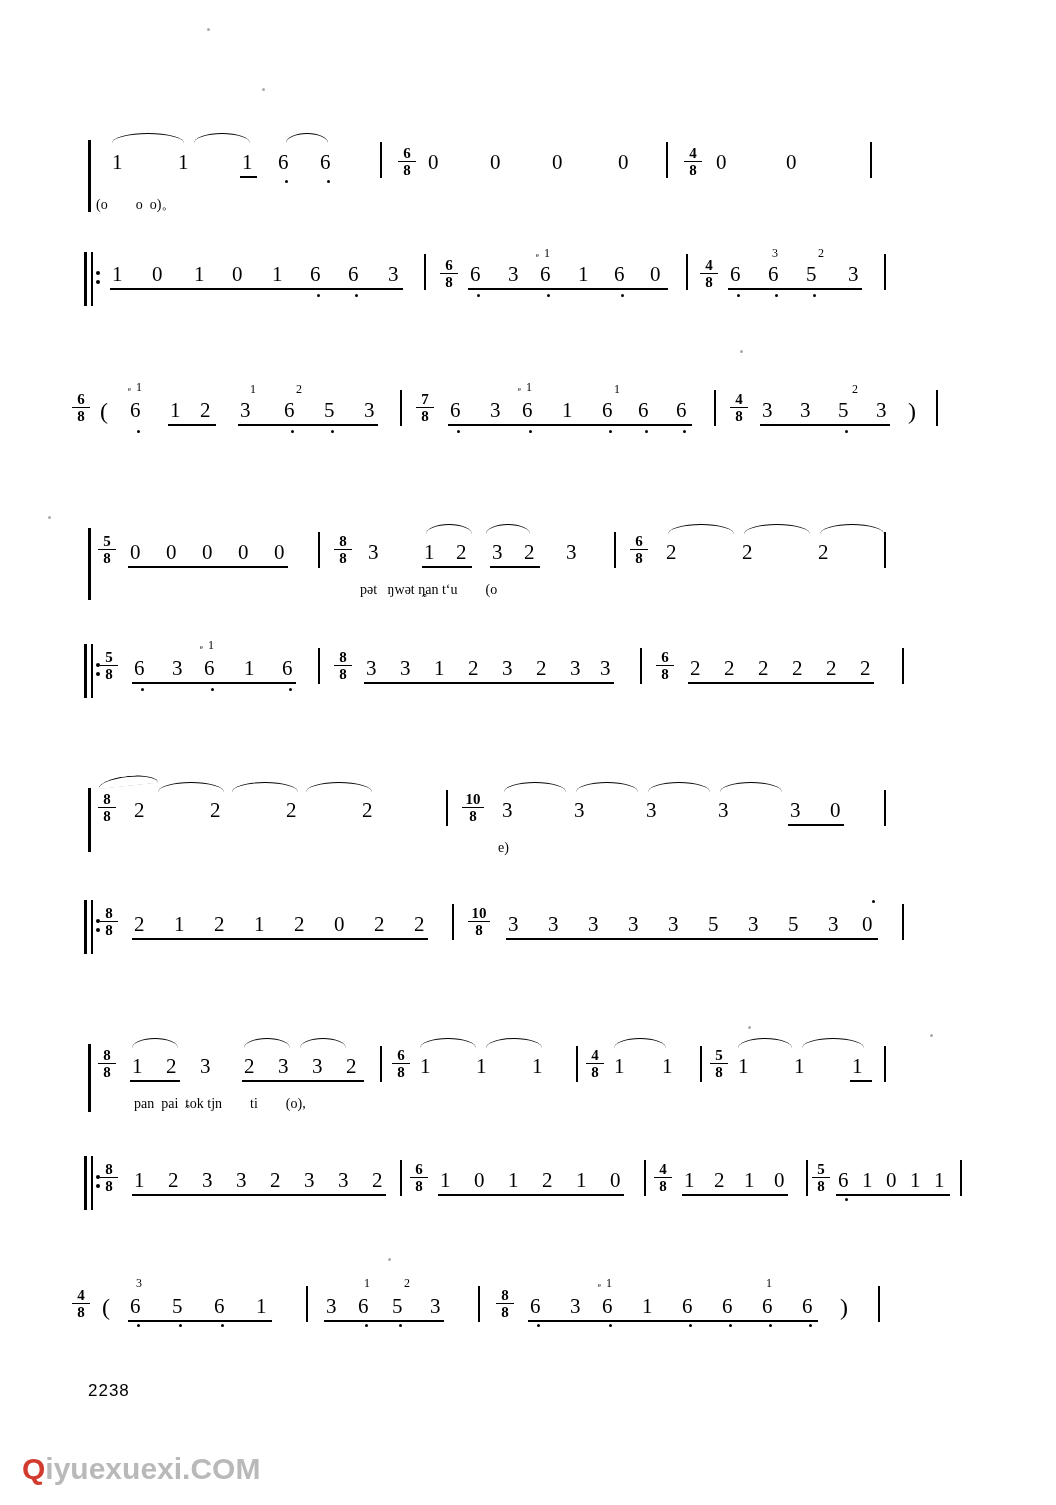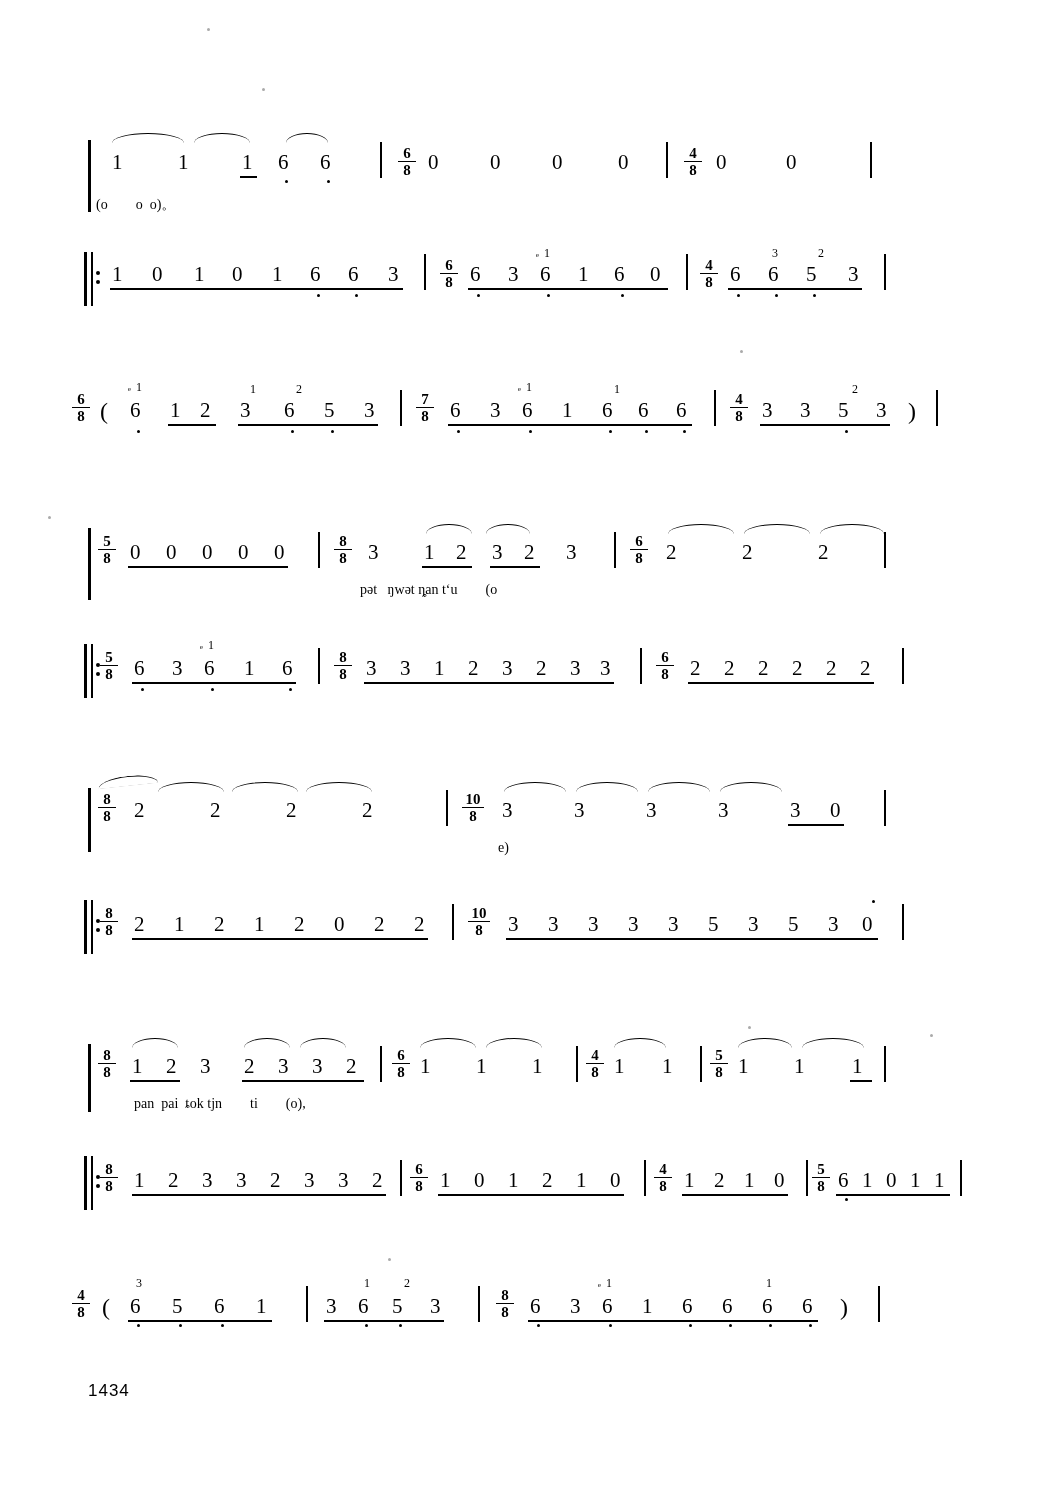--- a/index.html
+++ b/index.html
@@ -546,22 +546,25 @@
     <div class="sup" style="left:766px;top:1276px;">1</div>
     <div class="note" style="left:762px;top:1296px;">6</div>
     <div class="dotd" style="left:769px;top:1324px;"></div>
     <div class="note" style="left:802px;top:1296px;">6</div>
     <div class="dotd" style="left:809px;top:1324px;"></div>
     <div class="beam" style="left:528px;top:1320px;width:290px;"></div>
     <div class="paren" style="left:840px;top:1294px;">)</div>
     <div class="barline" style="left:878px;top:1286px;height:36px;"></div>
   </div>
 
-  <div class="pagenum">1434</div>
-
+  <div class="pagenum">2238</div>
+
+  <div class="wm">
+    <span class="q">Q</span><span class="rest">iyuexuexi.COM</span>
+  </div>
 
   <div class="speck" style="left:207px;top:28px;width:3px;height:3px;"></div>
   <div class="speck" style="left:262px;top:88px;width:3px;height:3px;"></div>
   <div class="speck" style="left:740px;top:350px;width:3px;height:3px;"></div>
   <div class="speck" style="left:48px;top:516px;width:3px;height:3px;"></div>
   <div class="speck" style="left:748px;top:1026px;width:3px;height:3px;"></div>
   <div class="speck" style="left:930px;top:1034px;width:3px;height:3px;"></div>
   <div class="speck" style="left:388px;top:1258px;width:3px;height:3px;"></div>
 </div>
 

